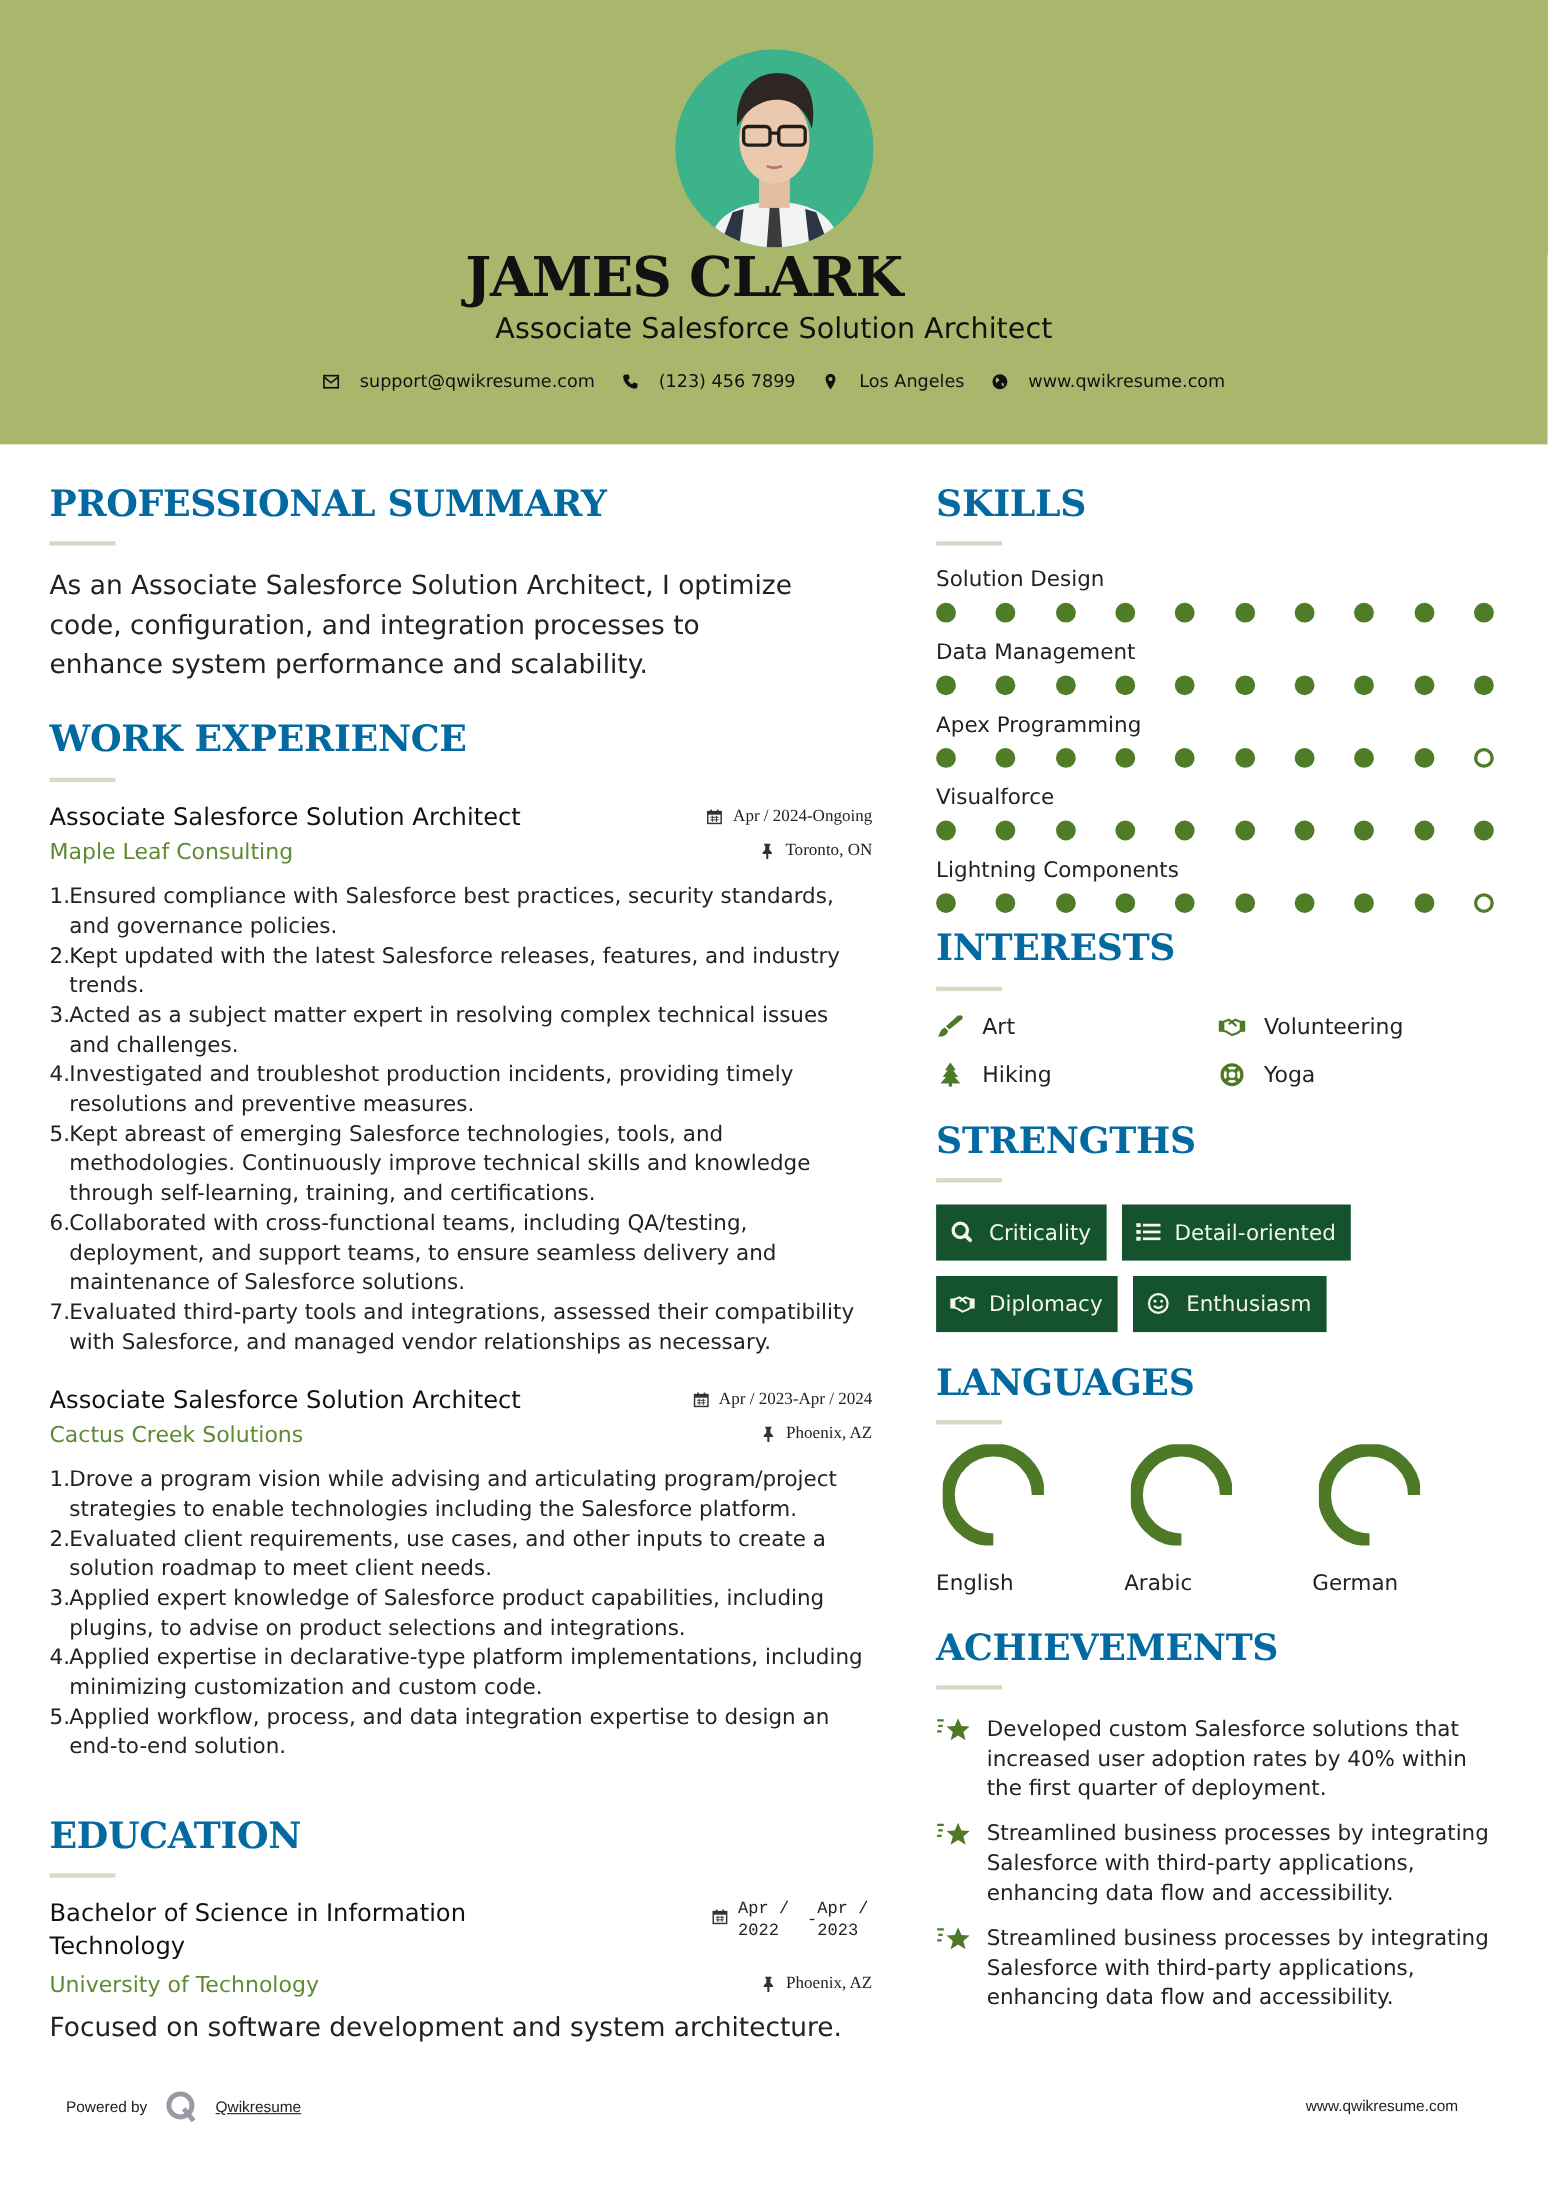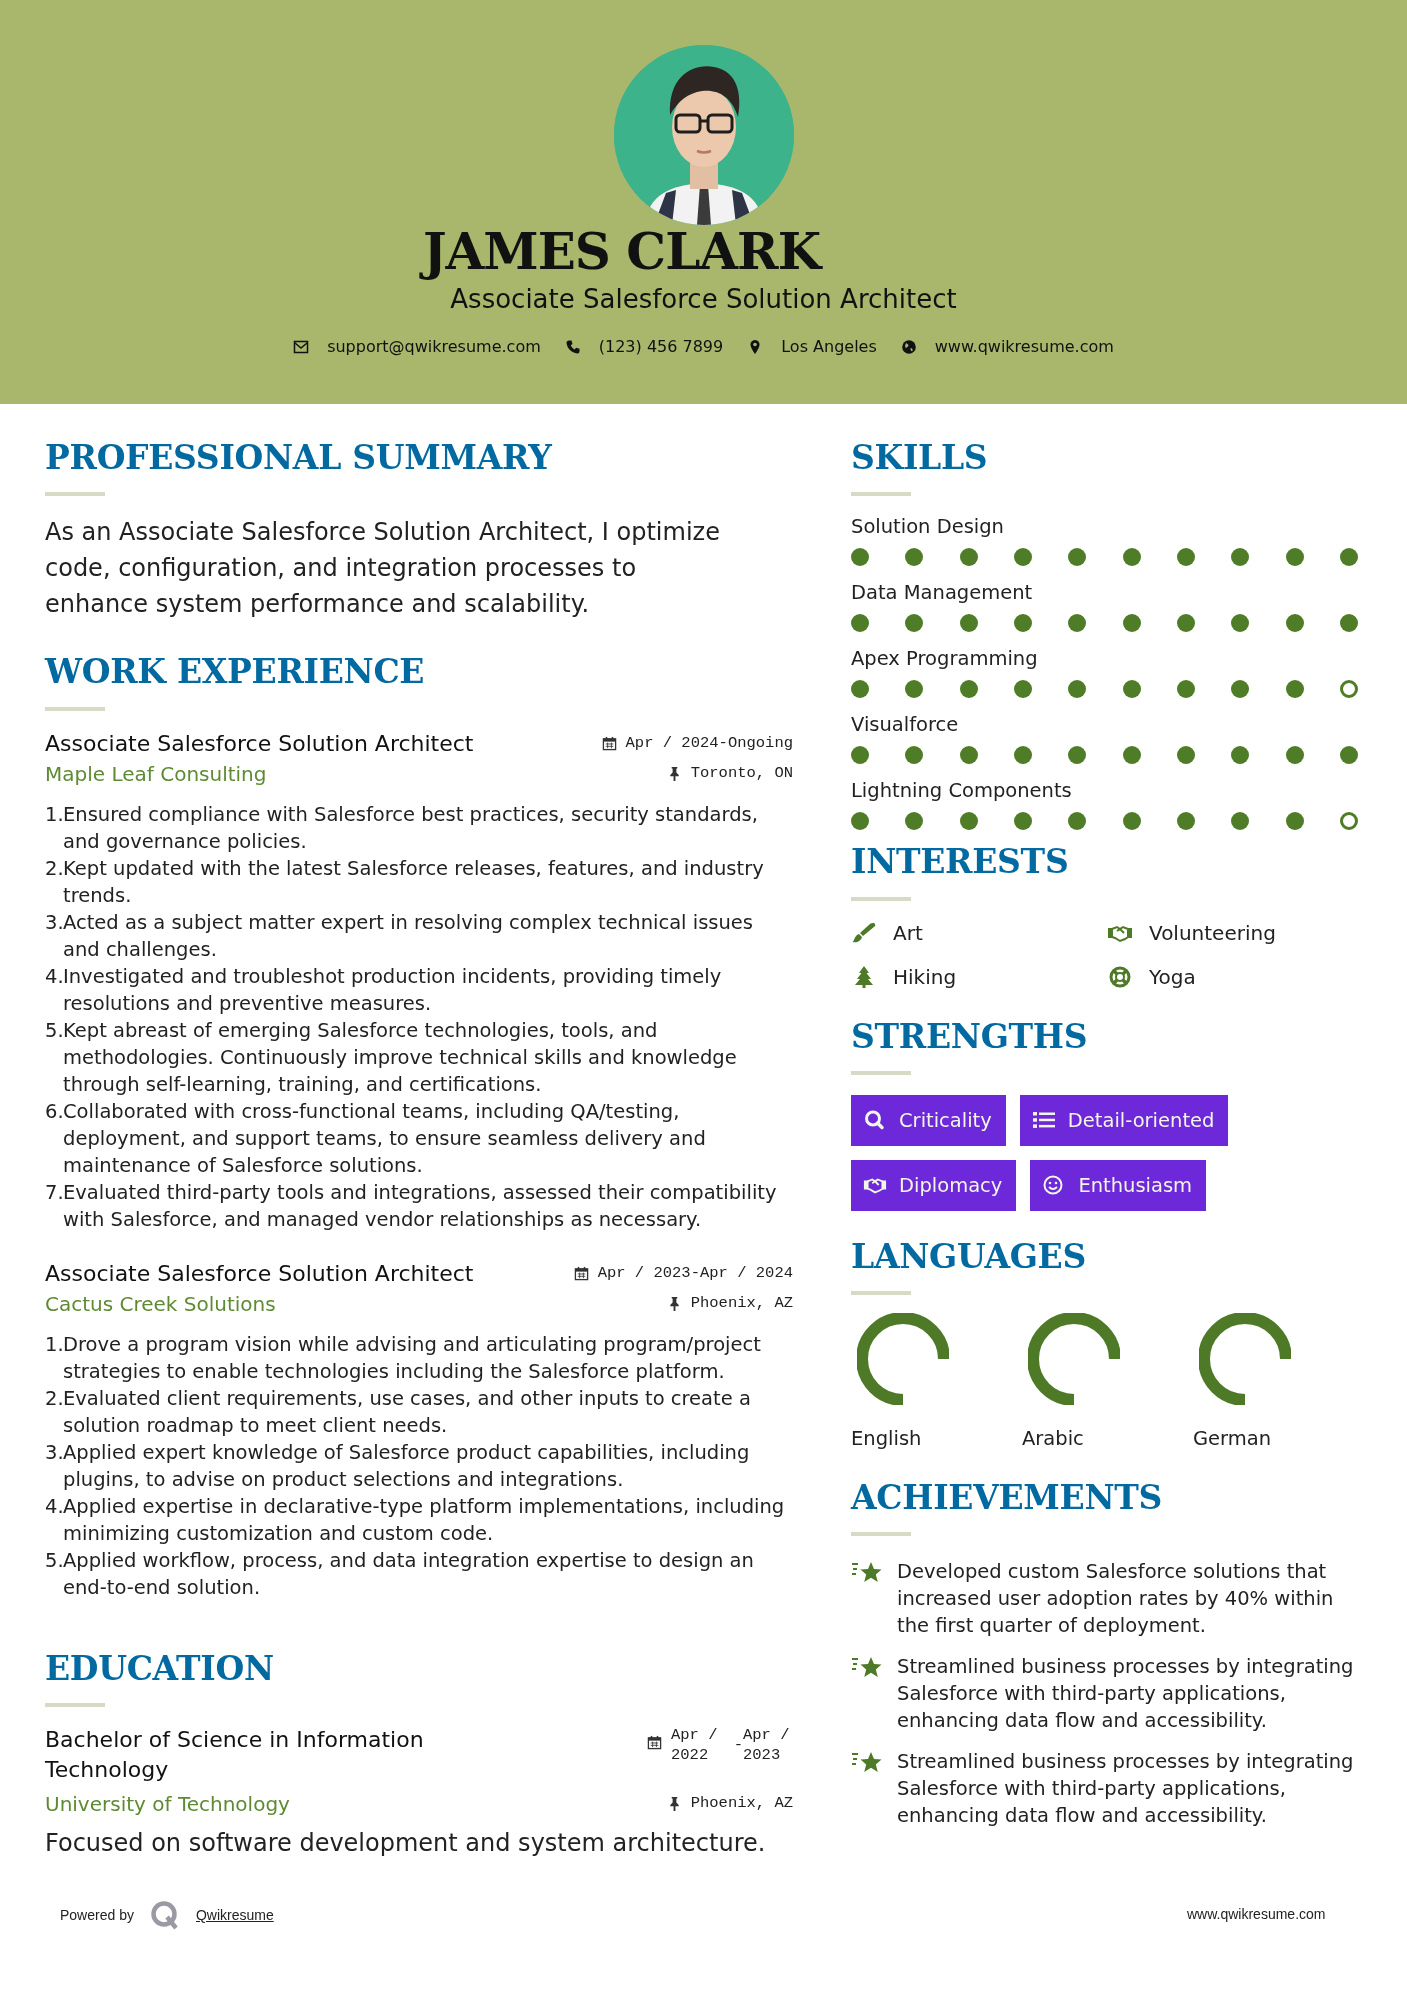--- a/index.html
+++ b/index.html
@@ -21,21 +21,21 @@
 
   .sec-title { font-family: "DejaVu Serif", "Liberation Serif", serif; font-weight: bold; font-size: 33px; color: #0369a1; letter-spacing: -0.3px; line-height: 1.1; }
   .sec-rule { width: 60px; height: 4px; background: #d8dac6; margin-top: 16px; margin-bottom: 18px; }
 
   .body-text { font-family: "DejaVu Sans", sans-serif; font-size: 24px; line-height: 36px; color: #222; }
 
   .job { margin-top: 6px; }
   .job-row { display: flex; justify-content: space-between; align-items: baseline; }
   .job-title { font-family: "DejaVu Sans", sans-serif; font-size: 22px; color: #111; line-height: 30px; }
   .job-company { font-family: "DejaVu Sans", sans-serif; font-size: 20px; color: #5d8a32; line-height: 30px; }
-  .meta { font-family: Liberation Mono, monospace; font-size: 15.5px; color: #222; display: flex; align-items: center; white-space: nowrap; }
+  .meta { font-family: Liberation Serif, serif; font-size: 15.5px; color: #222; display: flex; align-items: center; white-space: nowrap; }
   .meta svg { width: 15px; height: 15px; margin-right: 9px; }
   ol.bullets { list-style: none; margin-top: 12px; }
   ol.bullets li { display: flex; font-family: "DejaVu Sans", sans-serif; font-size: 19.5px; line-height: 27px; color: #222; }
   ol.bullets li .num { width: 18px; flex: none; }
 
   .edu-dates { display: flex; align-items: flex-start; font-family: Liberation Mono, monospace; font-size: 15.5px; line-height: 20px; color: #222; }
   .edu-dates svg { width: 15px; height: 15px; margin-right: 9px; margin-top: 10px; }
   .edu-dates .d { width: 62px; }
   .edu-dates .dash { width: 20px; padding-top: 10px; text-align: right; padding-right: 0; }
 
@@ -48,21 +48,21 @@
   .skill-name { font-family: "DejaVu Sans", sans-serif; font-size: 19.5px; color: #222; line-height: 26px; }
   .dots { display: flex; justify-content: space-between; width: 507px; margin: 8px 0 14px 0; }
   .dot { width: 18px; height: 18px; border-radius: 50%; background: #4e7c27; }
   .dot.empty { background: #fff; border: 3px solid #4e7c27; }
 
   .interests { display: grid; grid-template-columns: 256px 256px; row-gap: 12px; margin-bottom: 26px; }
   .interest { display: flex; align-items: center; font-family: "DejaVu Sans", sans-serif; font-size: 20px; color: #222; line-height: 32px; }
   .interest svg { width: 26px; height: 22px; margin-right: 16px; }
 
   .strengths { display: flex; flex-wrap: wrap; gap: 14px 14px; width: 420px; margin-bottom: 28px; }
-  .tag { display: inline-flex; align-items: center; background: #6d28d9; color: #f2f6e6; font-family: "DejaVu Sans", sans-serif; font-size: 19.5px; height: 51px; padding: 0 14px 0 12px; }
+  .tag { display: inline-flex; align-items: center; background: #14532d; color: #f2f6e6; font-family: "DejaVu Sans", sans-serif; font-size: 19.5px; height: 51px; padding: 0 14px 0 12px; }
   .tag svg { width: 24px; height: 22px; margin-right: 12px; }
 
   .langs { display: flex; margin-top: 6px; margin-bottom: 30px; }
   .lang { width: 171px; display: flex; flex-direction: column; align-items: flex-start; }
   .lang svg { width: 92px; height: 92px; margin-left: 6px; }
   .lang-name { font-family: "DejaVu Sans", sans-serif; font-size: 19.5px; color: #222; margin-top: 22px; width: 104px; text-align: left; }
 
   .ach { display: flex; margin-bottom: 14px; }
   .ach svg { width: 32px; height: 26px; flex: none; margin-right: 14px; margin-top: 1px; }
   .ach-text { font-family: "DejaVu Sans", sans-serif; font-size: 19.5px; line-height: 27px; color: #222; }

